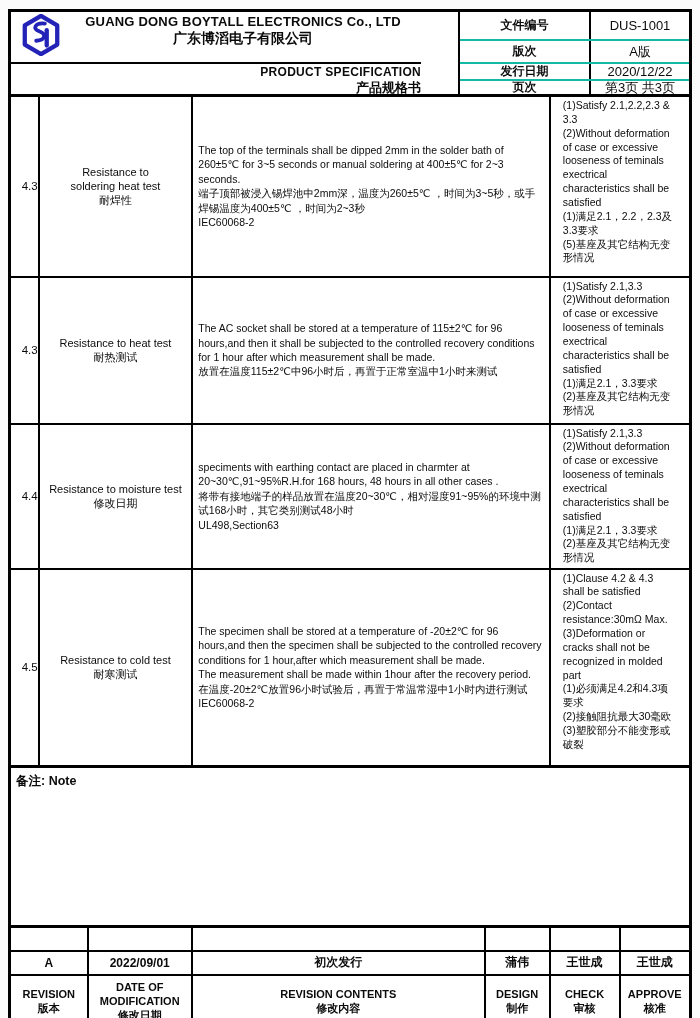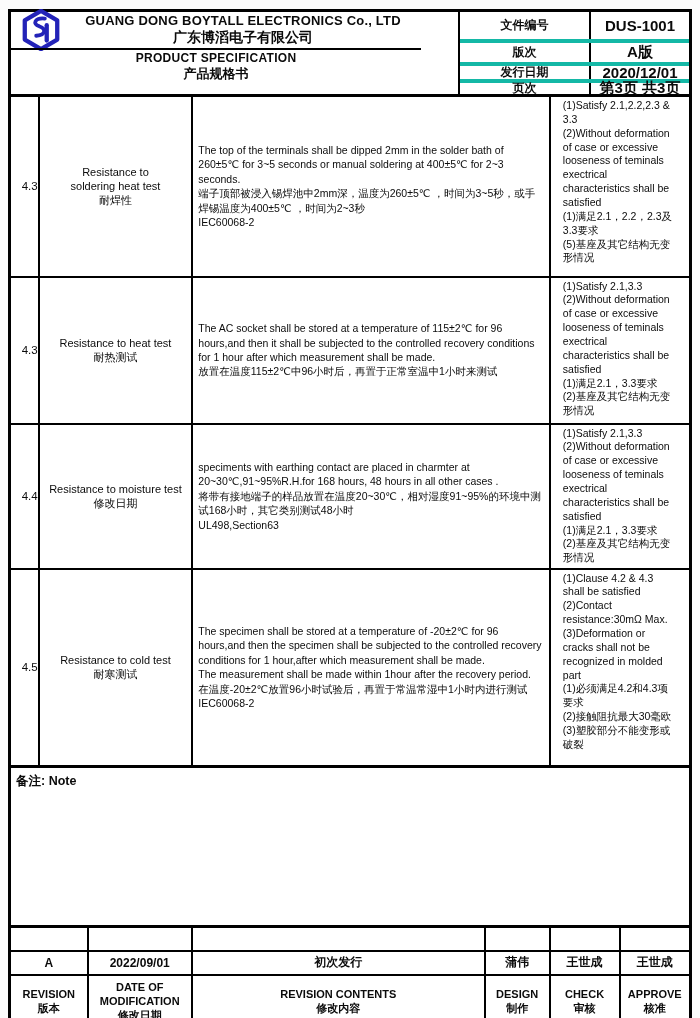--- a/index.html
+++ b/index.html
@@ -9,37 +9,37 @@
     font-family:"Liberation Sans","DejaVu Sans",sans-serif;
     color:#0b0b0b;
   }
   .sheet { position:absolute; left:8px; top:9px; width:684px; }
   .block { border:3px solid #000; background:#fff; }
   .block + .block { margin-top:-3px; }
 
   
   .header { display:flex; height:88px; }
   .h-left { width:410px; display:flex; flex-direction:column; }
-  .company-cell { height:36px; display:flex; align-items:center; padding:2px 4px 2px 10px; }
+  .company-cell { height:50px; display:flex; align-items:flex-start; padding:2px 4px 2px 10px; }
   .logo { width:40px; height:42px; flex:0 0 auto; margin-right:8px; }
   .company-names { flex:1; text-align:center; }
   .company-en { font-size:13px; font-weight:bold; letter-spacing:0.2px; }
   .company-cn { font-size:14px; font-weight:bold; margin-top:1px; }
-  .title-cell { height:25px; border-top:2px solid #000; text-align:center; padding-top:1px; }
+  .title-cell { height:25px; border-top:2px solid #000; text-align:right; padding-top:1px; }
   .title-en { font-size:12px; font-weight:bold; letter-spacing:0.3px; }
   .title-cn { font-size:13px; font-weight:bold; }
   .h-right { flex:1; border-left:2px solid #000; display:flex; flex-direction:column;margin-left:37px; }
   .h-row { display:flex; }
-  .h-row + .h-row { border-top:4px solid #14b8a6; }
+  .h-row + .h-row { border-top:2px solid #14b8a6; }
   .h-row-1 { height:27px; } .h-row-2 { height:23px; }
   .h-row-3 { height:17px; } .h-row-4 { height:15px; }
   .h-label { width:131px; border-right:2px solid #000; display:flex; align-items:center; justify-content:center;
              font-size:12px; font-weight:bold; }
   .h-value { flex:1; display:flex; align-items:center; justify-content:center;
-             font-size:15px; font-weight:bold; }
+             font-size:13px; font-weight:normal; }
 
   
   table { border-collapse:collapse; width:684px; table-layout:fixed; }
   .main-table { border:3px solid #000; }
   .main-table td { border:2px solid #000; }
   .td-no   { width:29px;  text-align:right; vertical-align:middle; font-size:11.5px; }
   .td-name { width:153px; text-align:center; vertical-align:middle; font-size:11px; line-height:1.3; padding:0 4px; }
   .td-desc { width:356px; vertical-align:middle; font-size:10.5px; line-height:1.38; padding:3px 5px; }
   .td-req  { width:140px; vertical-align:top;    font-size:10.5px; line-height:1.32; padding:2px 12px; }
   .pre { white-space:pre-line; }
@@ -87,21 +87,21 @@
       <div class="h-row h-row-1">
         <div class="h-label">文件编号</div>
         <div class="h-value">DUS-1001</div>
       </div>
       <div class="h-row h-row-2">
         <div class="h-label">版次</div>
         <div class="h-value">A版</div>
       </div>
       <div class="h-row h-row-3">
         <div class="h-label">发行日期</div>
-        <div class="h-value">2020/12/01</div>
+        <div class="h-value">2020/12/22</div>
       </div>
       <div class="h-row h-row-4">
         <div class="h-label">页次</div>
         <div class="h-value">第3页  共3页</div>
       </div>
     </div>
   </div>
 
   <table class="block main-table">
     <tbody>

